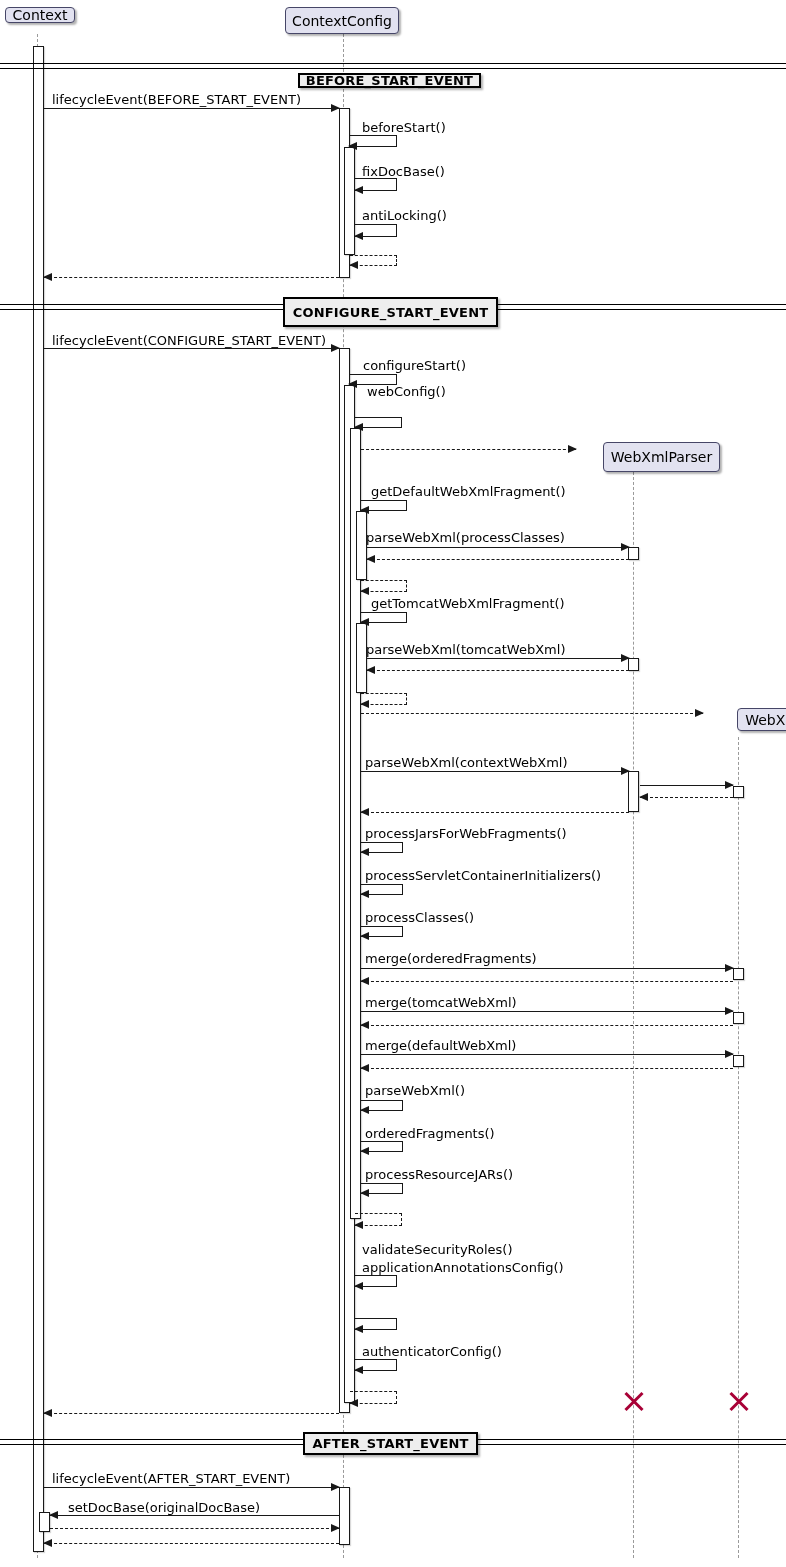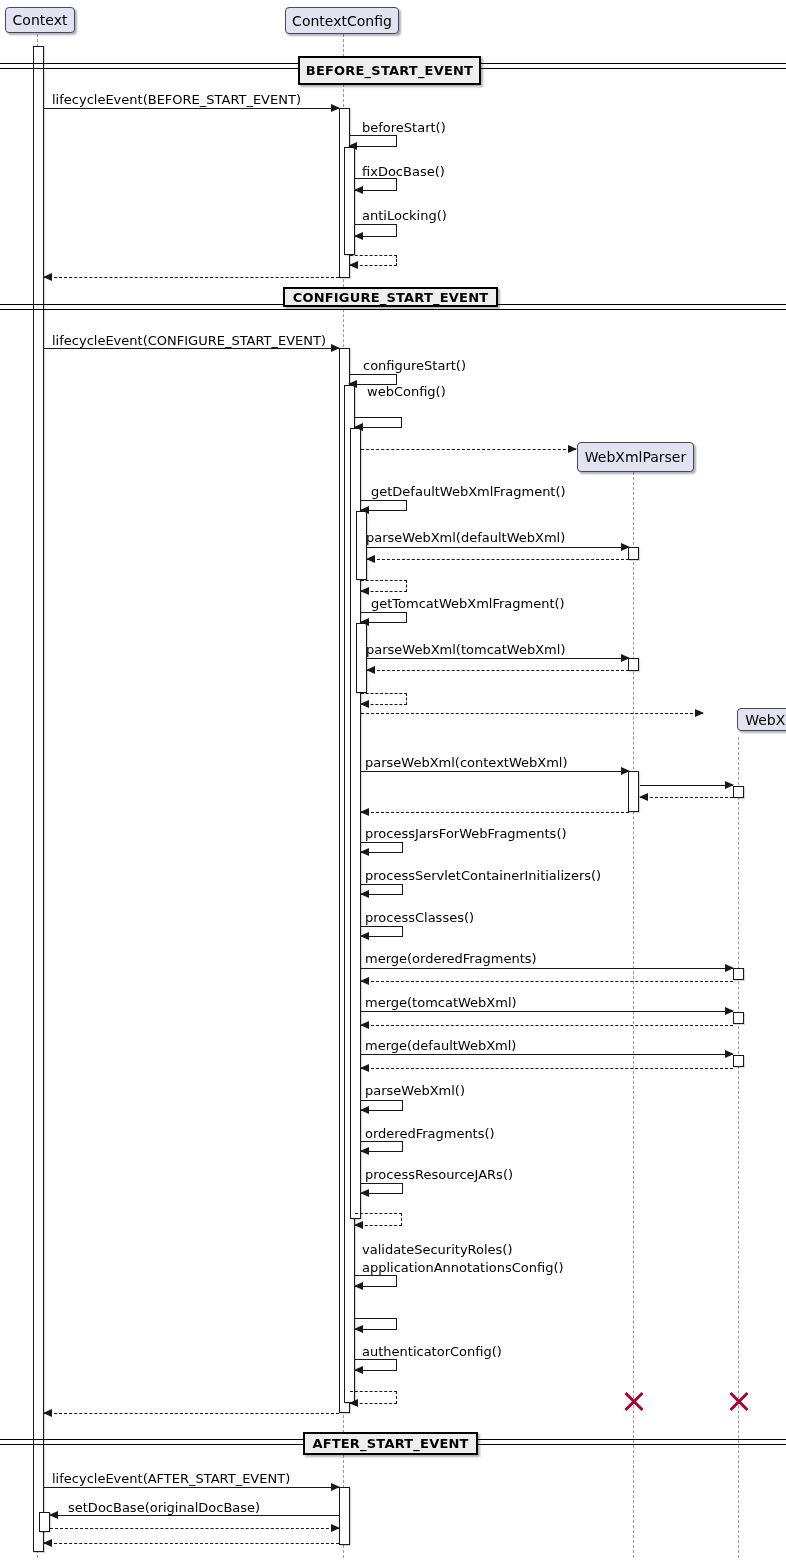--- a/index.html
+++ b/index.html
@@ -95,21 +95,21 @@
   <div class="loop" style="left:349px;top:374px;width:48px;height:11px"></div>
 
   <div class="mlabel" style="left:367px;top:384px">webConfig()</div>
   <div class="loop" style="left:355px;top:417px;width:47px;height:11px"></div>
 
   <div class="arrow dashed arr-r" style="left:361px;top:449px;width:215px"></div>
 
   <div class="mlabel" style="left:371px;top:484px">getDefaultWebXmlFragment()</div>
   <div class="loop" style="left:361px;top:500px;width:46px;height:11px"></div>
 
-  <div class="mlabel" style="left:366px;top:530px">parseWebXml(defaultWebXml)</div>
+  <div class="mlabel" style="left:366px;top:530px">parseWebXml(processClasses)</div>
   <div class="arrow arr-r" style="left:367px;top:547px;width:262px"></div>
   <div class="arrow dashed arr-l" style="left:367px;top:559px;width:262px"></div>
 
   <div class="loop dotted" style="left:361px;top:580px;width:46px;height:12px"></div>
 
   <div class="mlabel" style="left:371px;top:596px">getTomcatWebXmlFragment()</div>
   <div class="loop" style="left:361px;top:612px;width:46px;height:11px"></div>
 
   <div class="mlabel" style="left:366px;top:642px">parseWebXml(tomcatWebXml)</div>
   <div class="arrow arr-r" style="left:367px;top:658px;width:262px"></div>
@@ -170,37 +170,37 @@
   <div class="arrow dashed arr-l" style="left:44px;top:1413px;width:295px"></div>
 
   <div class="mlabel" style="left:52px;top:1471px">lifecycleEvent(AFTER_START_EVENT)</div>
   <div class="arrow arr-r" style="left:44px;top:1487px;width:295px"></div>
 
   <div class="mlabel" style="left:68px;top:1500px">setDocBase(originalDocBase)</div>
   <div class="arrow arr-l" style="left:50px;top:1515px;width:289px"></div>
   <div class="arrow dashed arr-r" style="left:50px;top:1528px;width:289px"></div>
   <div class="arrow dashed arr-l" style="left:44px;top:1543px;width:295px"></div>
 
-  <div class="pbox" style="left:5px;top:7px;width:70px;height:26px">
+  <div class="pbox" style="left:5px;top:7px;width:70px;height:16px">
     <span>Context</span>
   </div>
   <div class="pbox" style="left:285px;top:7px;width:114px;height:27px">
     <span>ContextConfig</span>
   </div>
-  <div class="pbox" style="left:577px;top:442px;width:117px;height:30px">
+  <div class="pbox" style="left:603px;top:442px;width:117px;height:30px">
     <span>WebXmlParser</span>
   </div>
   <div class="pbox" style="left:737px;top:708px;width:74px;height:23px">
     <span>WebXml</span>
   </div>
 
-  <div class="divbox" style="left:298px;top:56px;width:183px;height:29px">
+  <div class="divbox" style="left:298px;top:73px;width:183px;height:15px">
     <span>BEFORE_START_EVENT</span>
   </div>
-  <div class="divbox" style="left:283px;top:287px;width:215px;height:20px">
+  <div class="divbox" style="left:283px;top:297px;width:215px;height:30px">
     <span>CONFIGURE_START_EVENT</span>
   </div>
   <div class="divbox" style="left:303px;top:1432px;width:175px;height:23px">
     <span>AFTER_START_EVENT</span>
   </div>
 
   <div class="destroy" style="left:622px;top:1389px"></div>
   <div class="destroy" style="left:727px;top:1389px"></div>
 
 </div>

